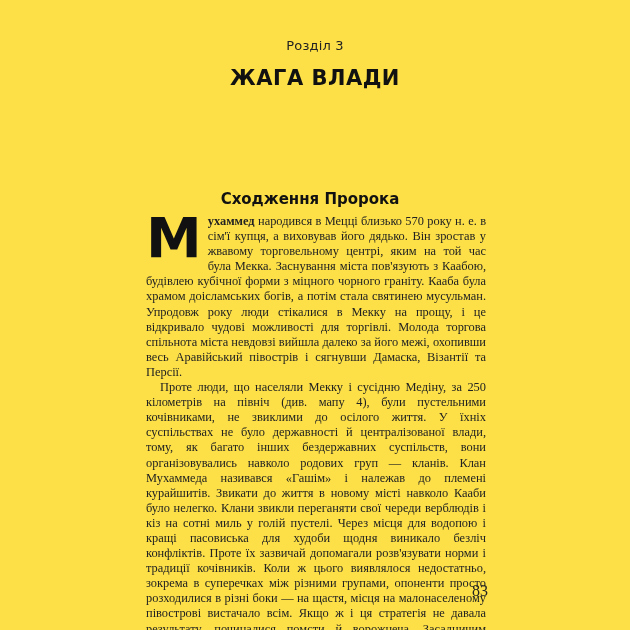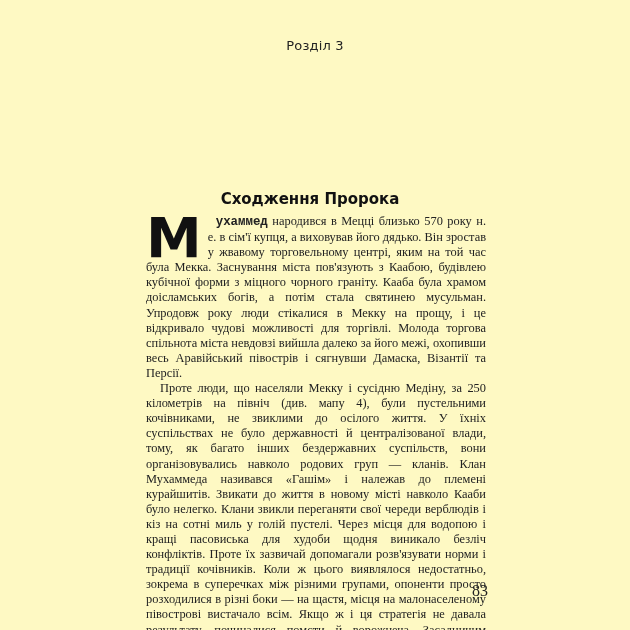--- a/index.html
+++ b/index.html
@@ -1,39 +1,40 @@
 <!DOCTYPE html>
 <html><head>
 <meta charset="utf-8">
 <style>
   html, body { margin:0; padding:0; background:#ffffff; }
   body { width:630px; height:630px; position:relative; overflow:hidden; }
-  .page { position:absolute; left:0; top:0; width:630px; height:630px; background:#fef9c3; color:#1a1a1a; }
+  .page { position:absolute; left:0; top:0; width:630px; height:630px; background:#fde047; color:#1a1a1a; }
   .chapter-label { position:absolute; top:38px; left:0; width:630px; text-align:center;
     font-family:"DejaVu Sans", sans-serif; font-size:13px; color:#222; letter-spacing:0.2px; }
   .chapter-title { position:absolute; top:66px; left:0; width:630px; text-align:center;
     font-family:"DejaVu Sans", sans-serif; font-weight:bold; font-size:21px; color:#111; letter-spacing:0.5px; }
   .section-title { position:absolute; top:190px; left:0; width:620px; text-align:center;
     font-family:"DejaVu Sans", sans-serif; font-weight:bold; font-size:15px; color:#111; }
   .body { position:absolute; left:146px; top:214px; width:340px;
     font-family:"Liberation Serif", serif; font-size:12.4px; line-height:15.1px; color:#222;
     text-align:justify; }
   .body p { margin:0; text-indent:14px; hyphens:manual; }
   .body p.first { text-indent:0; }
   .dropcap { float:left; font-family:"DejaVu Sans", sans-serif; font-weight:bold;
     font-size:56px; line-height:44px; height:44px; margin:2px 6px 0 0; color:#111; }
-  .lead { font-weight:bold; font-family:Liberation Mono, monospace;margin-left:8px; }
+  .lead { font-weight:bold; font-family:Liberation Serif, serif; }
   .page-number { position:absolute; top:582px; left:472px;
     font-family:"Liberation Serif", serif; font-size:16px; color:#222; }
 </style>
 </head>
 <body>
 
 <div class="page">
   <div class="chapter-label">Розділ 3</div>
+  <div class="chapter-title">ЖАГА ВЛАДИ</div>
   <div class="section-title">Сходження Пророка</div>
 
   <div class="body">
     <p class="first"><span class="dropcap">М</span><span class="lead">ухаммед</span><span> народився в Мецці близько 570 року н. е. в сім'ї купця, а виховував його дядько. Він зростав у жвавому торговельному центрі, яким на той час була Мекка. Заснування міста пов'язують з Каабою, будівлею кубічної форми з міцного чорного граніту. Кааба була храмом доісламських богів, а потім стала святинею мусульман. Упродовж року люди стікалися в Мекку на прощу, і це відкривало чудові можливості для торгівлі. Молода торгова спільнота міста невдовзі вийшла далеко за його межі, охопивши весь Аравійський півострів і сягнувши Дамаска, Візантії та Персії.</span></p>
     <p>Проте люди, що населяли Мекку і сусідню Медіну, за 250 кілометрів на північ (див. мапу 4), були пустельними кочівниками, не звиклими до осілого життя. У їхніх суспільствах не було державності й централізованої влади, тому, як багато інших бездержавних суспільств, вони організовувались навколо родових груп — кланів. Клан Мухаммеда називався «Гашім» і належав до племені курайшитів. Звикати до життя в новому місті навколо Кааби було нелегко. Клани звикли переганяти свої череди верблюдів і кіз на сотні миль у голій пустелі. Через місця для водопою і кращі пасовиська для худоби щодня виникало безліч конфліктів. Проте їх зазвичай допомагали розв'язувати норми і традиції кочівників. Коли ж цього виявлялося недостатньо, зокрема в суперечках між різними групами, опоненти просто розходилися в різні боки — на щастя, місця на малонаселеному півострові вистачало всім. Якщо ж і ця стратегія не давала результату, починалися помсти й ворожнеча. Засадничим принципом був «око за око», хоча в деяких випадках ціна ока становила 100 верблюдів.</p>
 
   </div>
 
   <div class="page-number">83</div>
 </div>

